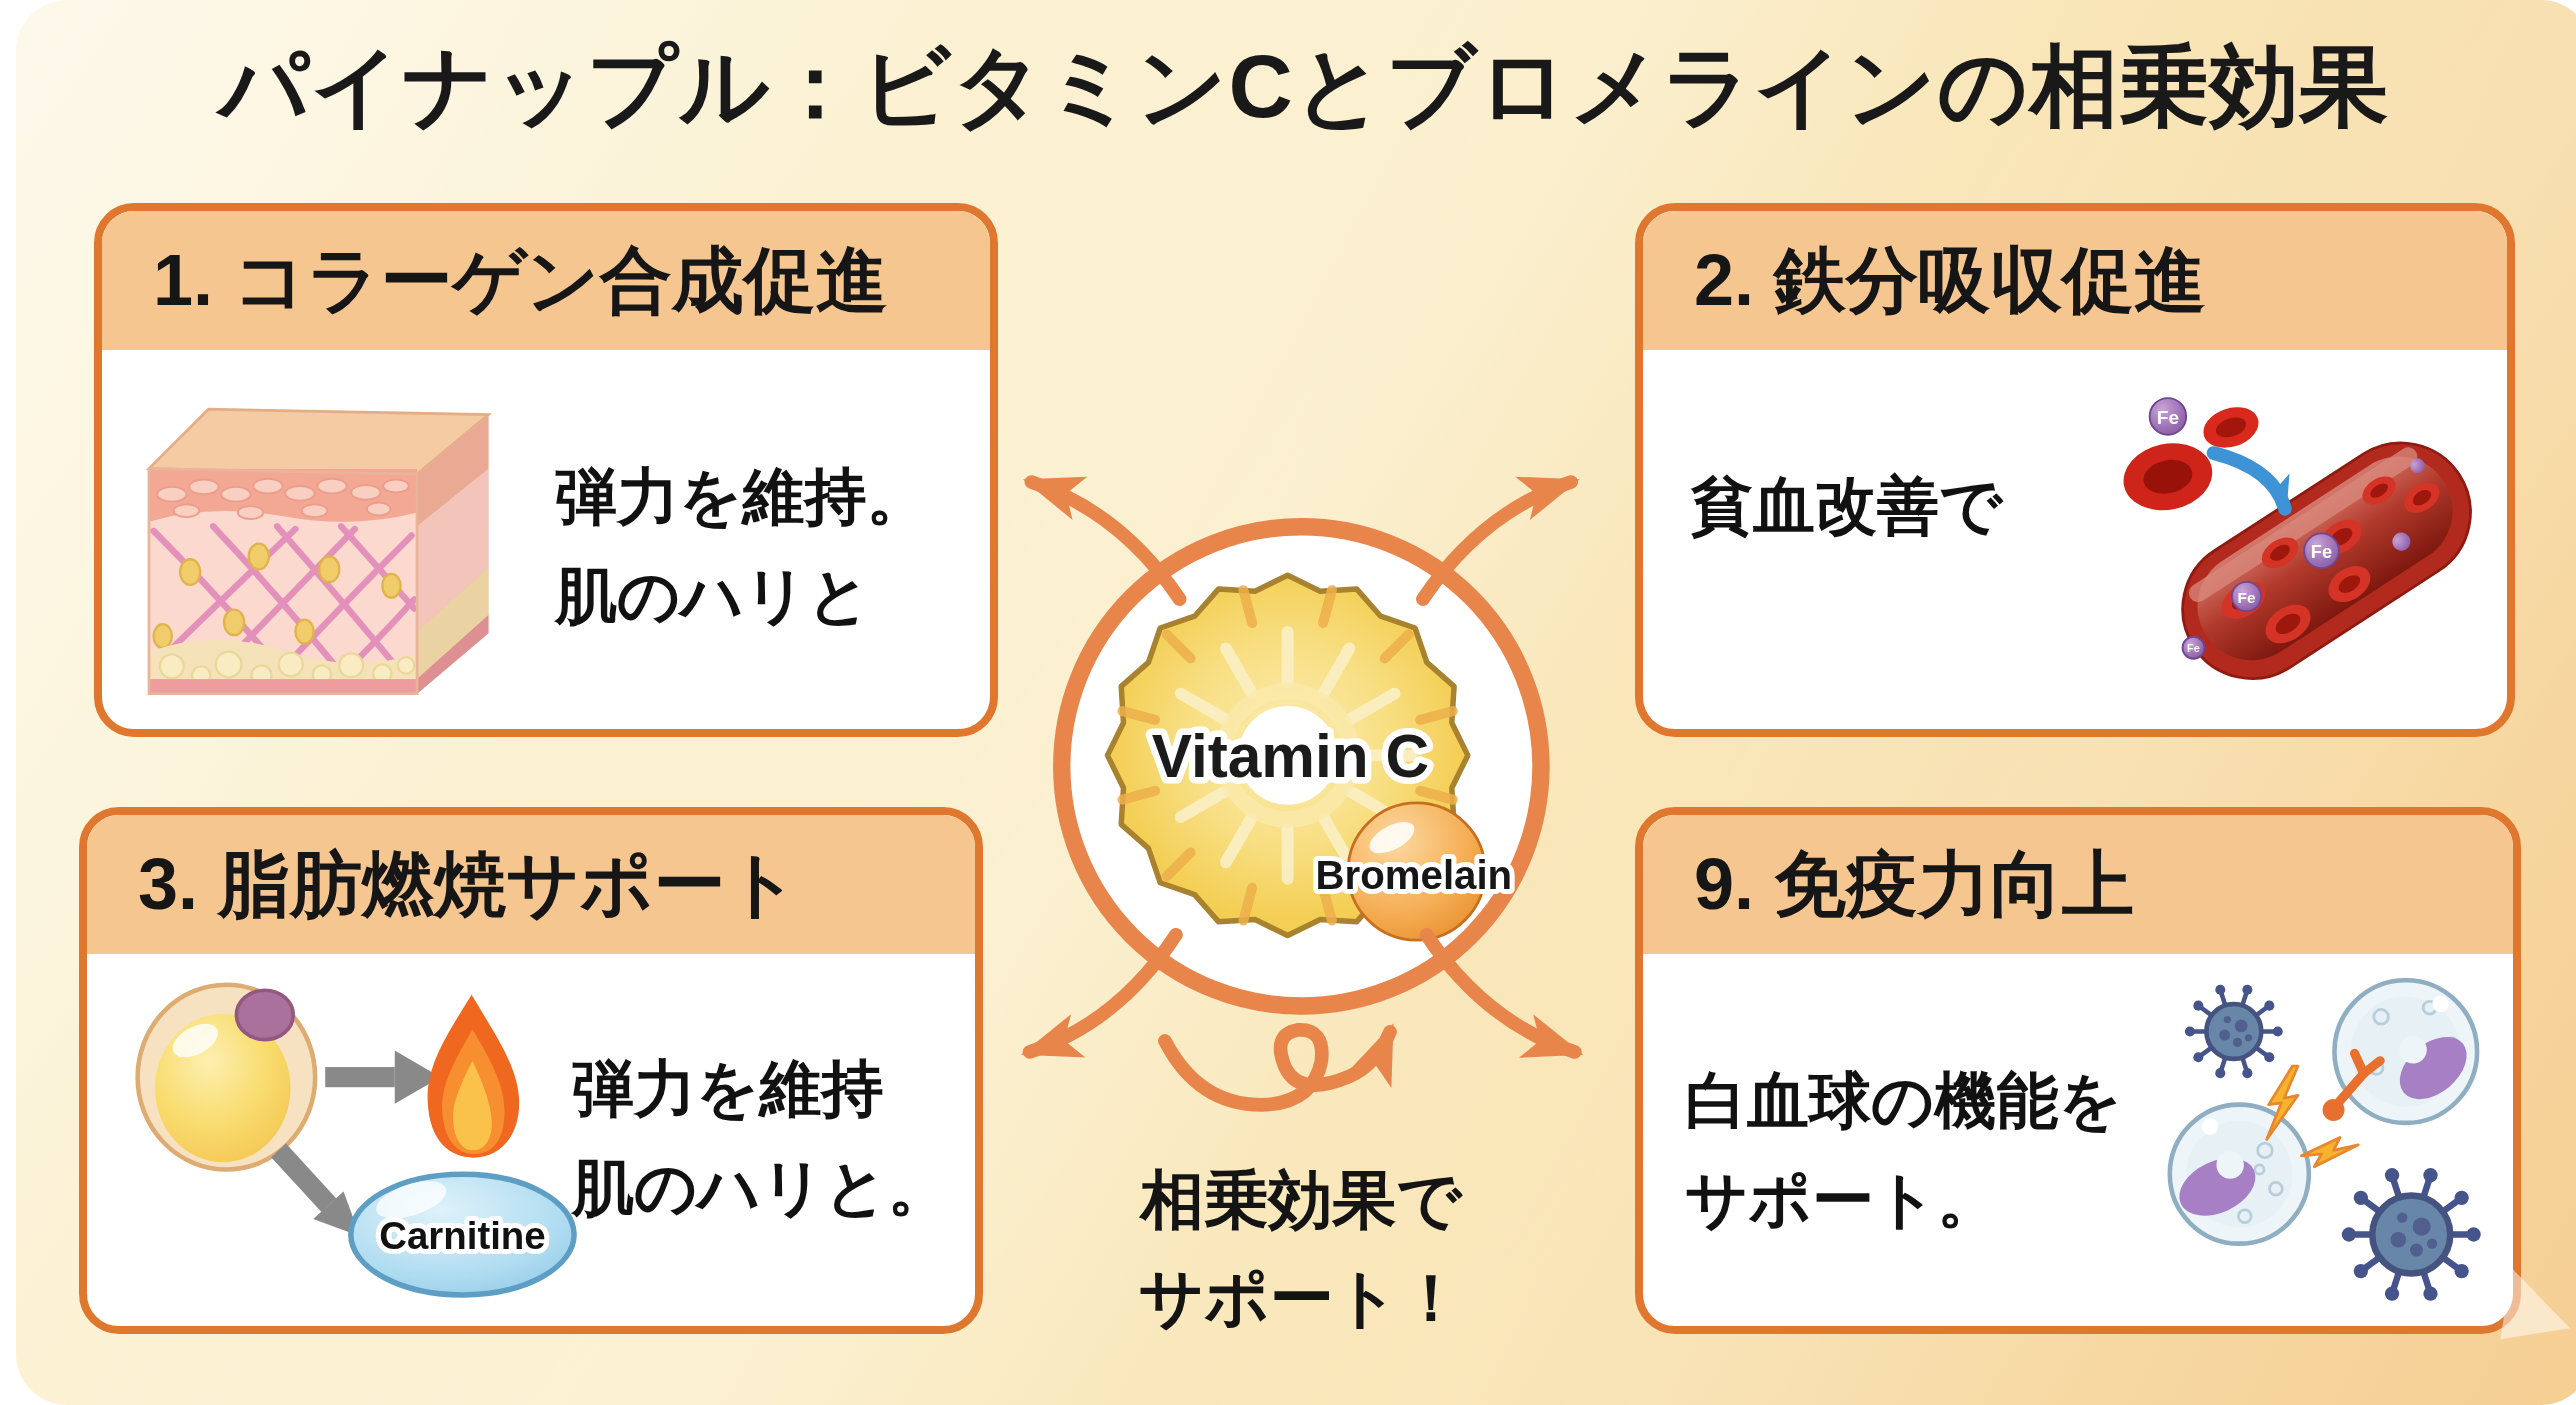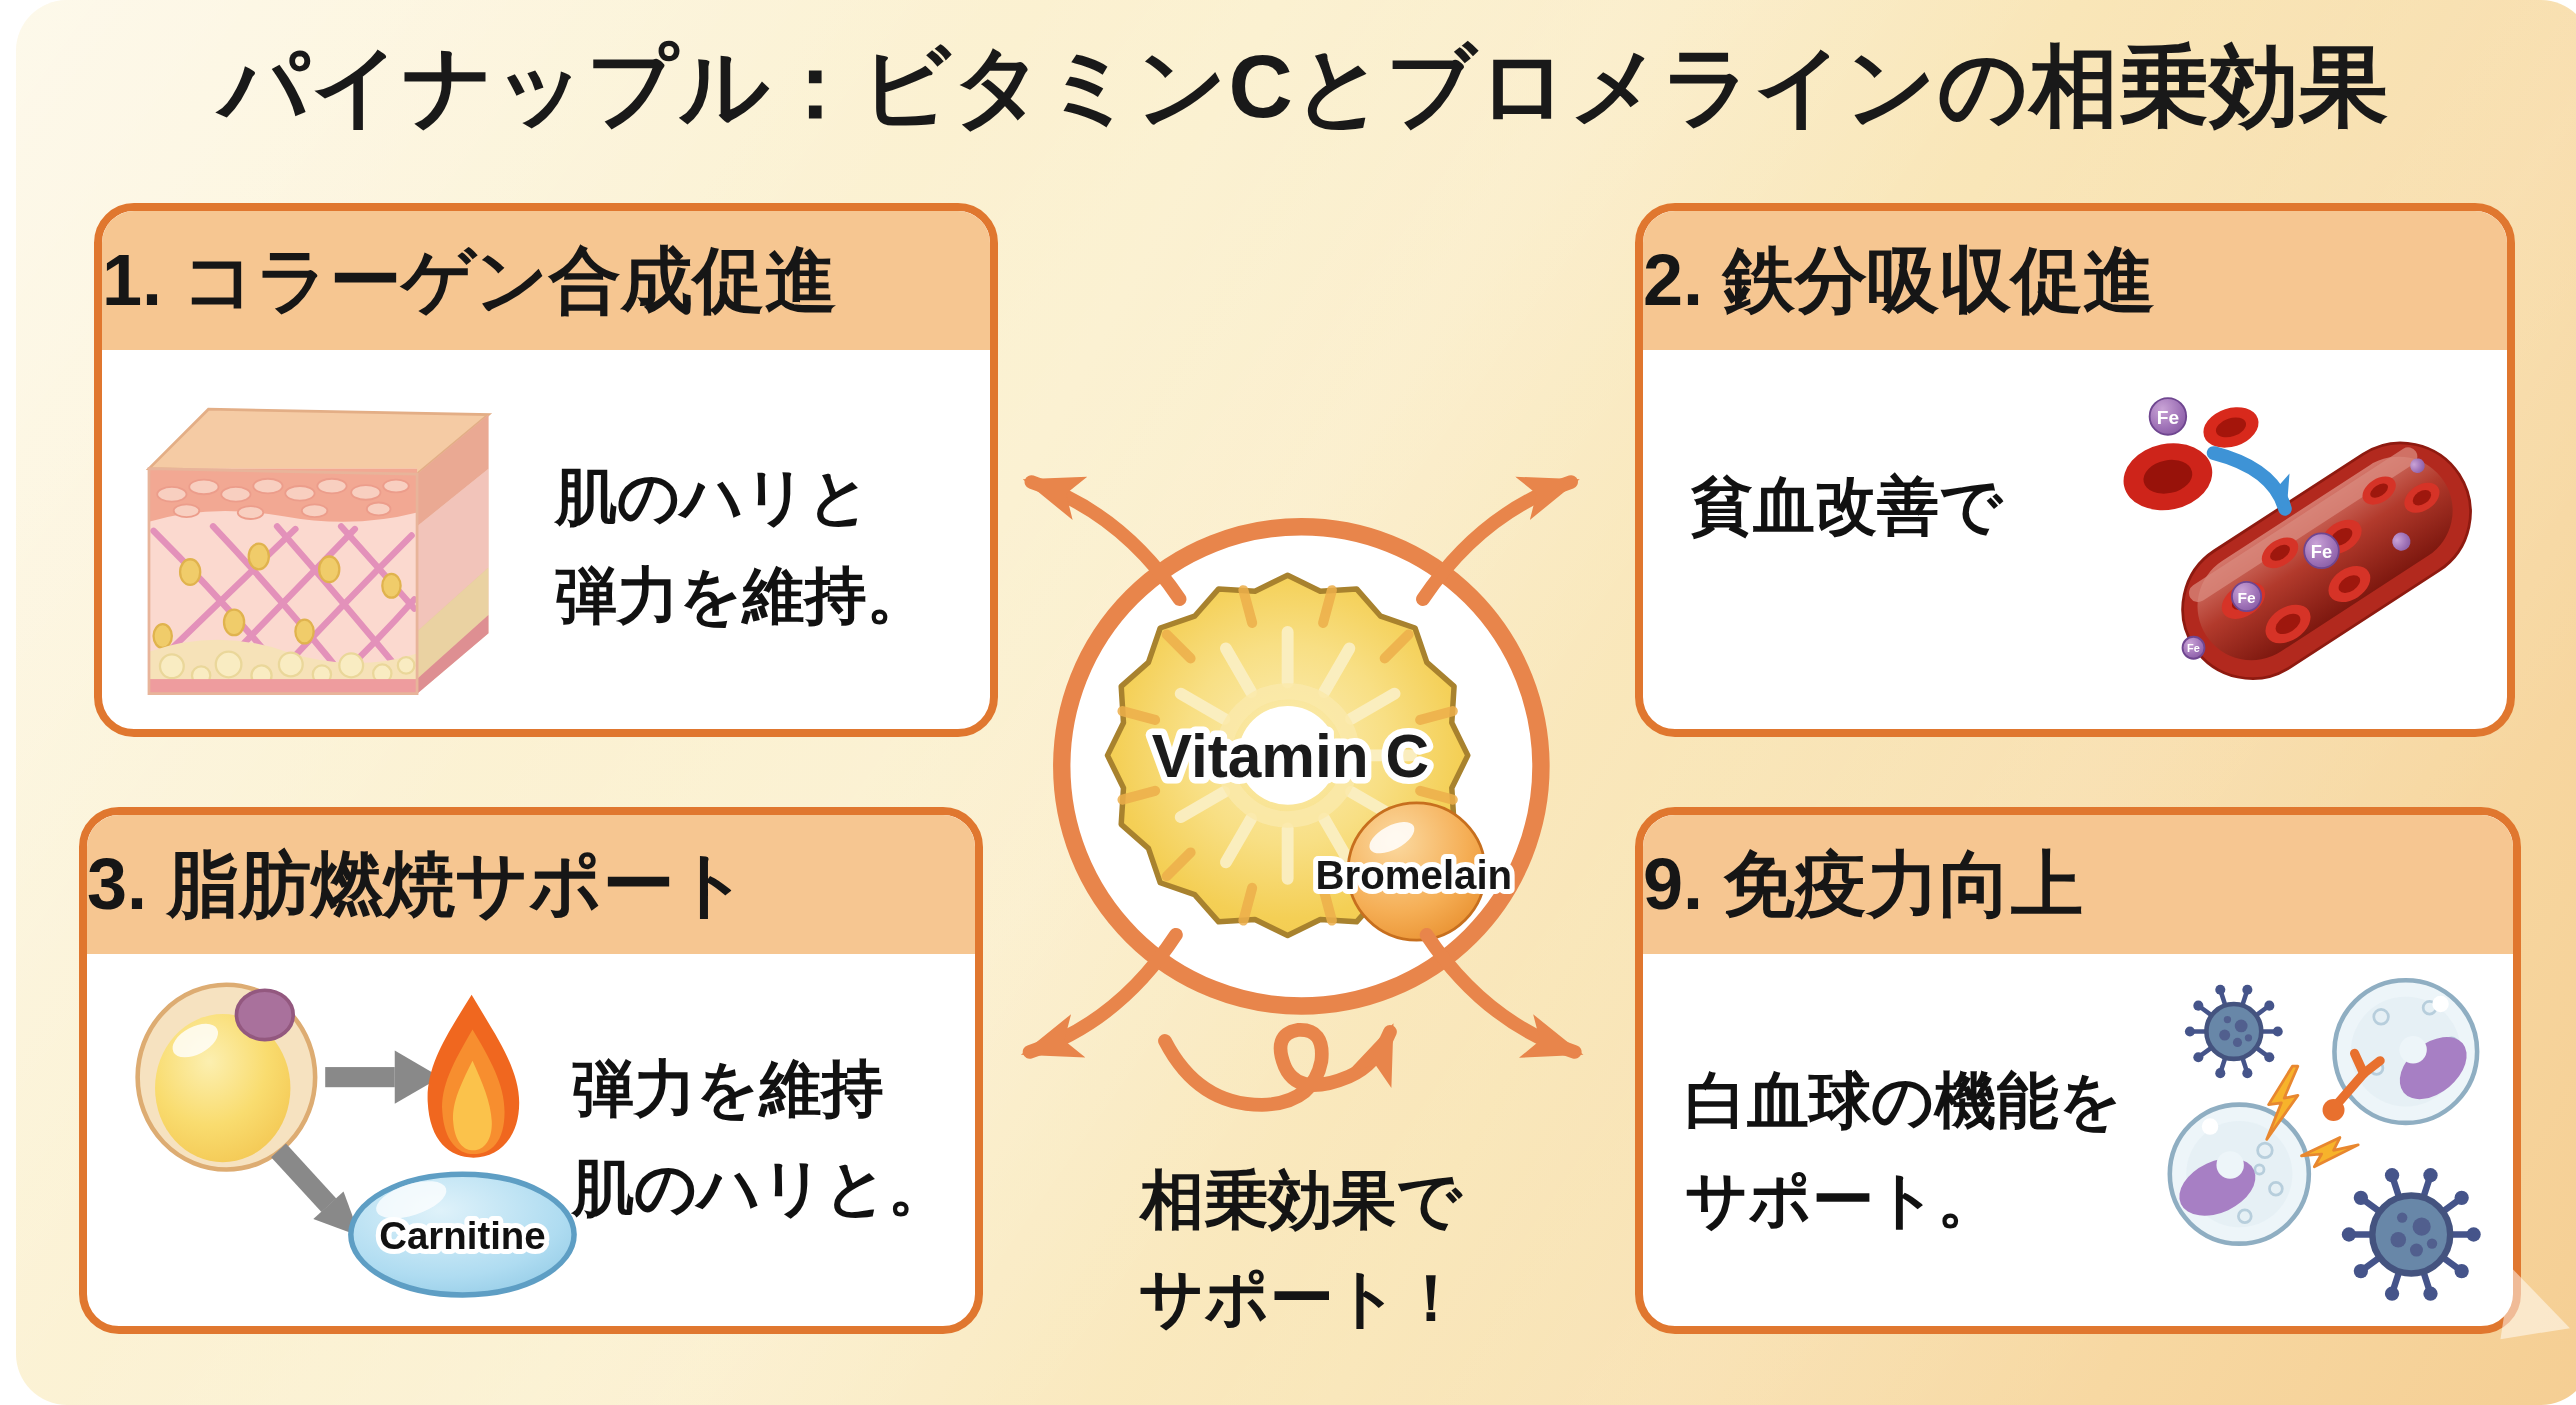--- a/index.html
+++ b/index.html
@@ -21,21 +21,21 @@
   .title{
     position:absolute;top:27.4px;left:0;width:100%;text-align:center;
     font-size:89px;font-weight:900;color:#191919;letter-spacing:0.9px;white-space:nowrap;
   }
   .box{
     position:absolute;background:#ffffff;border:8.2px solid #E0772F;border-radius:40px;overflow:hidden;
     box-sizing:border-box;
   }
   .box .hd{
     height:139px;background:#F6C691;display:flex;align-items:center;
-    font-size:72px;font-weight:800;color:#161616;white-space:nowrap;
+    padding-left:51px;font-size:72px;font-weight:800;color:#161616;white-space:nowrap;
   }
   .box .bodytext{
     position:absolute;font-size:62px;line-height:99px;font-weight:800;color:#111111;white-space:nowrap;
   }
   #box1{left:78px;top:203px;width:904px;height:534px;}
   #box2{left:1619px;top:203px;width:880px;height:534px;}
   #box3{left:63px;top:807px;width:904px;height:527px;}
   #box4{left:1619px;top:807px;width:886px;height:527px;}
   #box1 .bodytext{left:453px;top:236px;}
   #box2 .bodytext{left:48px;top:245px;}
@@ -53,22 +53,22 @@
 <body>
 
 <div id="canvas">
  <div id="card">
 
   <div class="title">パイナップル：ビタミンCとブロメラインの相乗効果</div>
 
   <div class="box" id="box1">
     <div class="hd">1. コラーゲン合成促進</div>
     <div class="bodytext">
+      <div>弾力を維持。</div>
       <div>肌のハリと</div>
-      <div>弾力を維持。</div>
     </div>
   </div>
 
   <div class="box" id="box2">
     <div class="hd">2. 鉄分吸収促進</div>
     <div class="bodytext">
       <div>貧血改善で</div>
     </div>
   </div>
 

